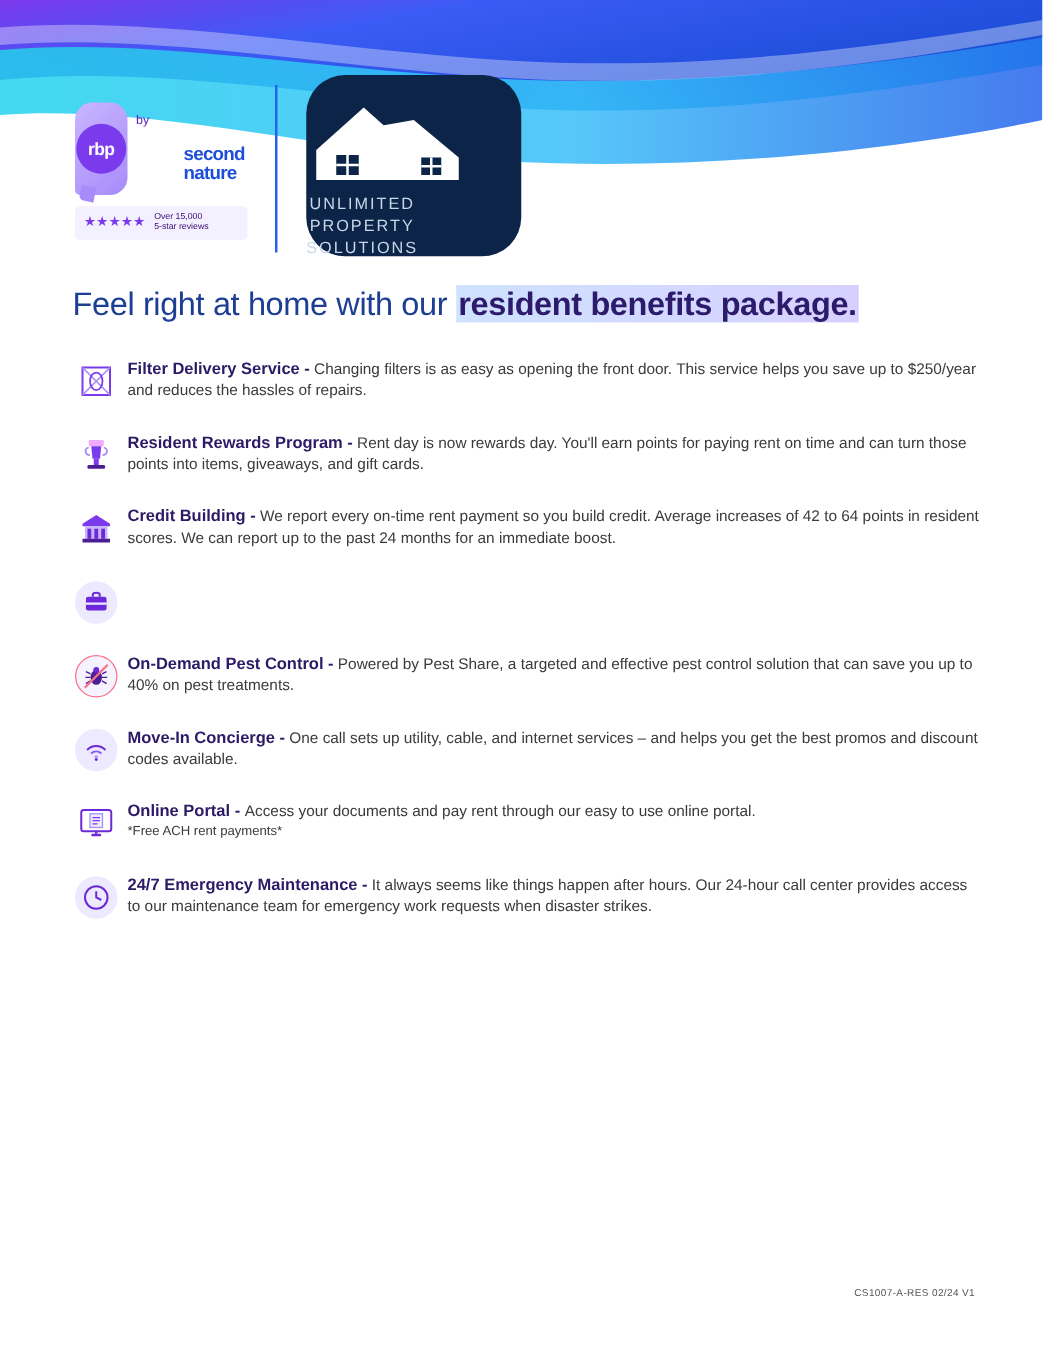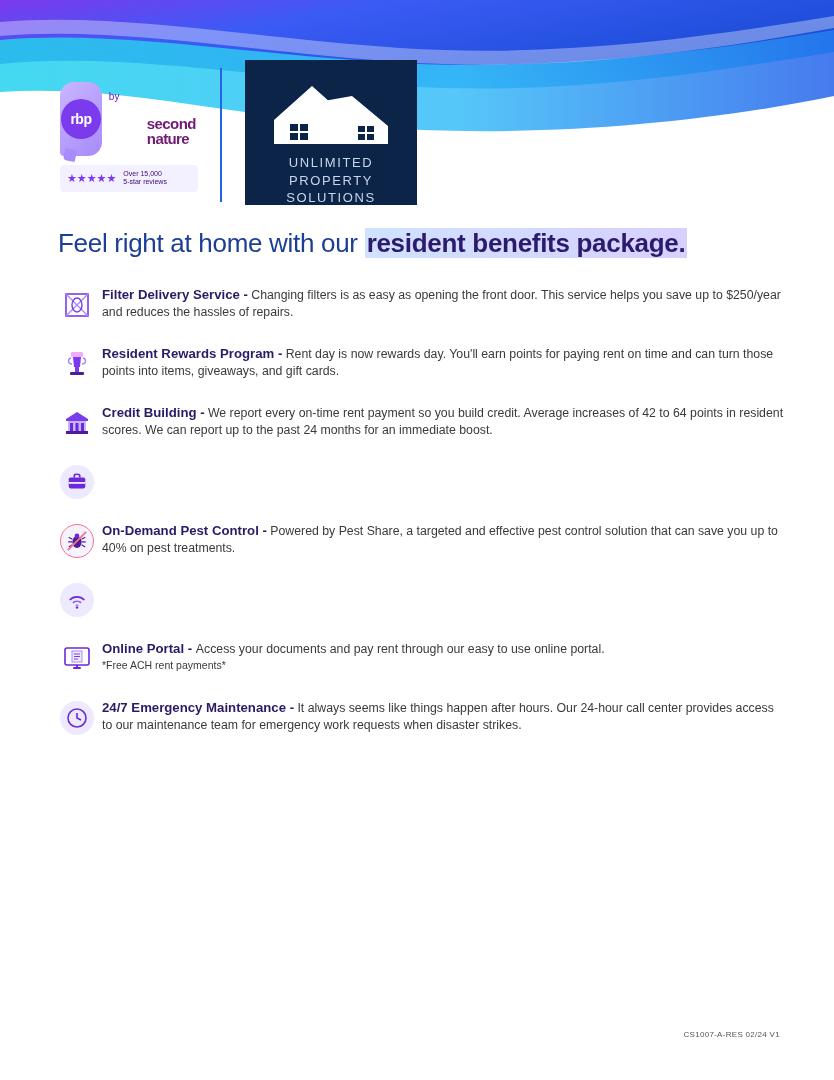--- a/index.html
+++ b/index.html
@@ -81,21 +81,21 @@
     line-height: 1.05;
   }
   .rbp-by .by {
     font-size: 10px;
     color: #5b21b6;
     display: block;
     margin-bottom: 13px;
   }
   .rbp-by .sn {
     font-size: 15px;
-    color: #701a75;
+    color: #1d4ed8;
     font-weight: bold;
     letter-spacing: -0.6px;
     display: block;
     line-height: 1.0;
     margin-left: 38px;
   }
 
   .reviews {
     margin-top: 9px;
     background: #f3f0ff;
@@ -125,23 +125,24 @@
     background: #2563eb;
   }
 
   .ups-logo {
     position: absolute;
     left: 185px; top: 0px;
     width: 172px; height: 145px;
     background: #0b2447;
     display: flex;
     flex-direction: column;
-    align-items: center;
+    align-items: flex-start;
     justify-content: flex-start;
     padding-top: 20px;
+    border-radius: 31px;
   }
   .ups-house svg { display: block; }
   .ups-name {
     margin-top: 6px;
     text-align: center;
     color: #c8d6e8;
     font-size: 13px;
     letter-spacing: 1.6px;
     line-height: 1.35;
     font-family: "Liberation Sans", sans-serif;
@@ -394,20 +395,23 @@
       <div class="b-icon">
         <div class="circle-ic" style="background:#ede9fe;">
           <svg width="22" height="22" viewBox="0 0 24 24" xmlns="http://www.w3.org/2000/svg">
             <path d="M4,12 A11,11 0 0 1 20,12" fill="none" stroke="#6d28d9" stroke-width="1.8"></path>
             <path d="M7.5,15 A7,7 0 0 1 16.5,15" fill="none" stroke="#8b5cf6" stroke-width="1.8"></path>
             <path d="M10.5,18 A3.2,3.2 0 0 1 13.5,18" fill="none" stroke="#a78bfa" stroke-width="1.8"></path>
             <circle cx="12" cy="20.2" r="1.3" fill="#6d28d9"></circle>
           </svg>
         </div>
       </div>
+      <div class="b-text">
+        <span class="b-title">Move-In Concierge -</span><span class="b-body"> One call sets up utility, cable, and internet services – and helps you get the best promos and discount codes available.</span>
+      </div>
     </div>
 
     <div class="benefit">
       <div class="b-icon">
         <svg width="32" height="32" viewBox="0 0 32 32" xmlns="http://www.w3.org/2000/svg">
           <rect x="4" y="5" width="24" height="17" rx="2" fill="none" stroke="#6d28d9" stroke-width="1.6"></rect>
           <rect x="11" y="8" width="10" height="11" fill="#ede9fe" stroke="#a78bfa" stroke-width="1"></rect>
           <path d="M13,11 L19,11 M13,13.5 L19,13.5 M13,16 L17,16" stroke="#7c3aed" stroke-width="1"></path>
           <rect x="12" y="24" width="8" height="2" rx="1" fill="#6d28d9"></rect>
           <rect x="15" y="22" width="2" height="2" fill="#6d28d9"></rect>

